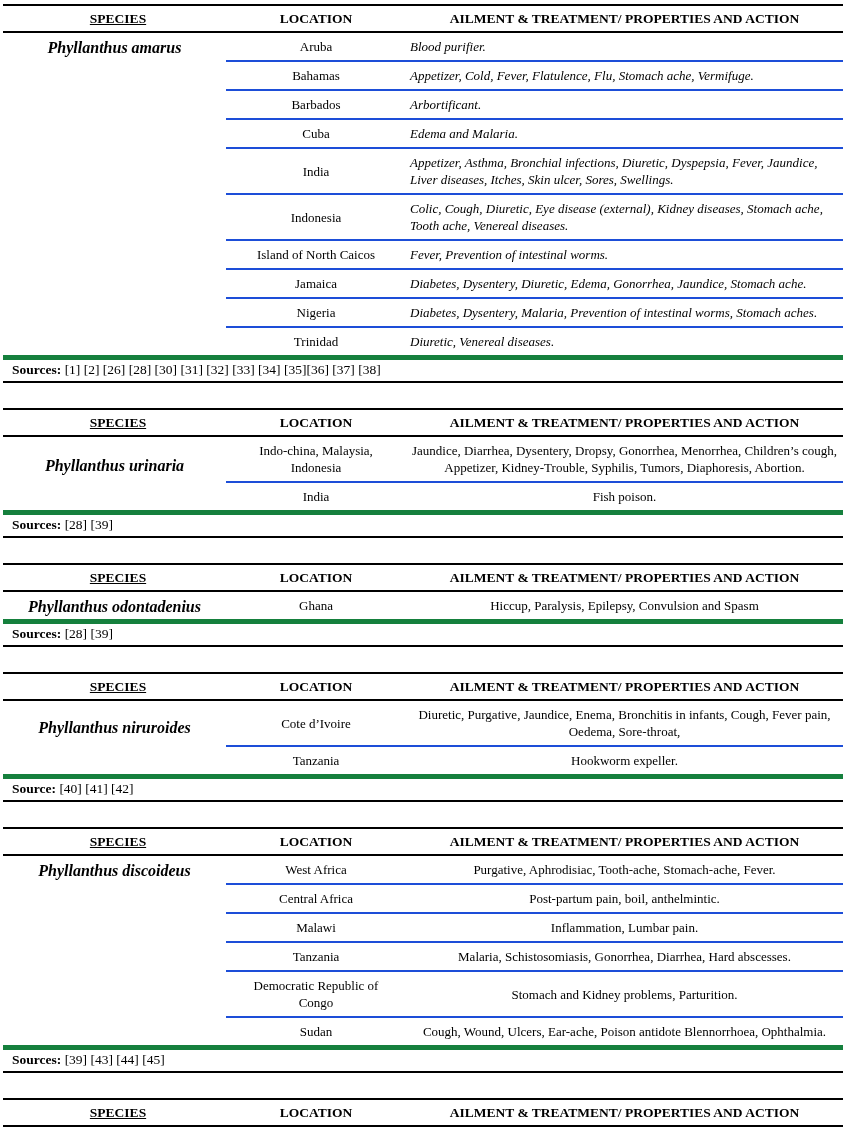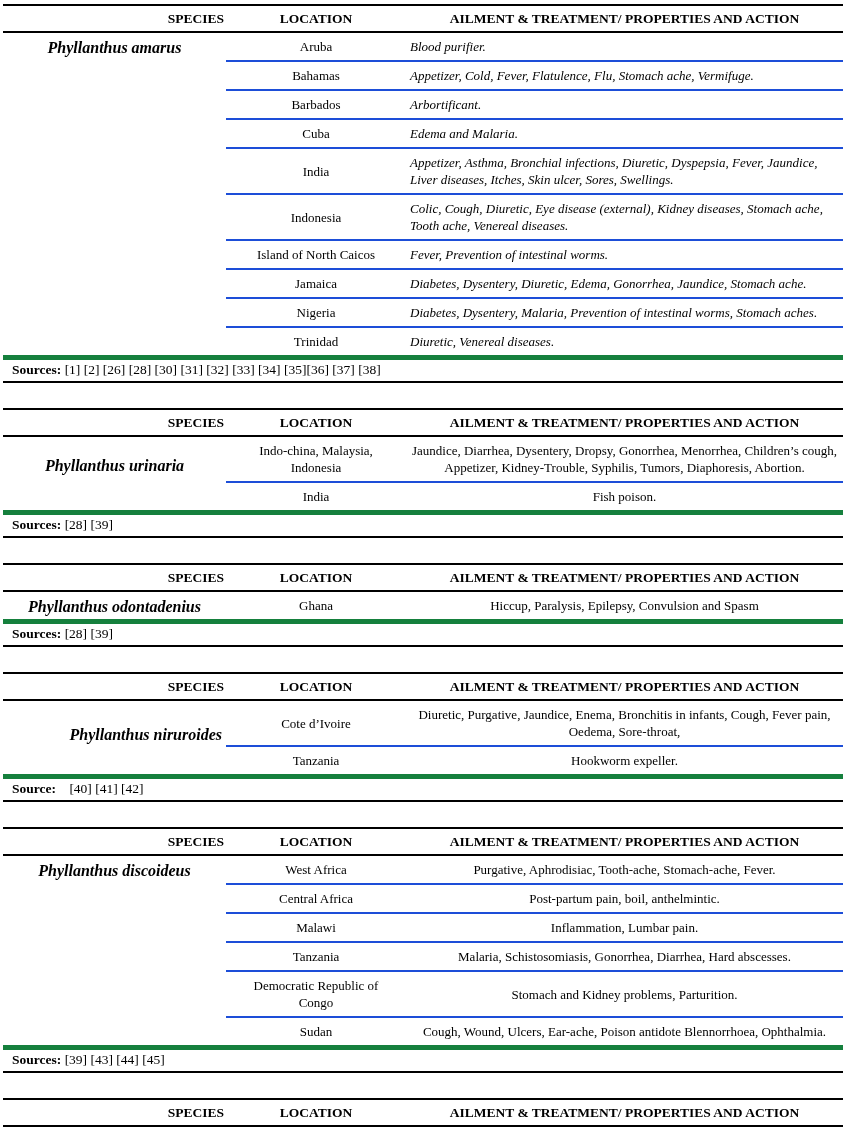--- a/index.html
+++ b/index.html
@@ -22,53 +22,53 @@
   col.c-location { width: 180px; }
   col.c-ailment  { width: 437px; }
   th {
     border-bottom: 2px solid #000;
     font-weight: bold;
     font-size: 13.5px;
     line-height: 16px;
     padding: 5px 2px 4px 2px;
     vertical-align: middle;
   }
-  th.h-species { text-align: right; padding-left: 9px; }
+  th.h-species { text-align: center; padding-left: 9px; text-decoration: underline; }
   td.loc, td.ail {
     border-bottom: 2px solid #1d4ed8;
     font-size: 13px;
     line-height: 17px;
     padding: 5px 10px;
     text-align: center;
     vertical-align: middle;
   }
   td.ail { padding: 5px 5px; }
   table.ail-left td.ail { text-align: left; padding-left: 4px; font-style: italic; }
   td.species {
     font-weight: bold;
     font-style: italic;
     font-size: 16px;
     line-height: 16px;
     text-align: center;
     vertical-align: top;
     padding: 7px 4px 4px 4px;
   }
   table.sp-pad-lg td.species { padding-top: 21px; }
-  table.sp-pad-md td.species { padding-top: 26px; text-align: right; }
+  table.sp-pad-md td.species { padding-top: 19px; }
   tr.sources-row td {
     border-top: 5px solid #15803d;
     border-bottom: 2px solid #000;
     font-size: 13.5px;
     line-height: 16px;
     padding: 2px 4px 3px 9px;
     text-align: left;
   }
   .src-label { font-weight: bold; }
   .src-refs  { font-weight: normal; }
-  .src-refs.wide-gap { margin-left: 10px; }
+  .src-refs.wide-gap { }
 </style>
 </head>
 <body>
 
 <div class="page">
 
   <table class="species-table ail-left">
     <colgroup>
         <col class="c-species">
         <col class="c-location">

